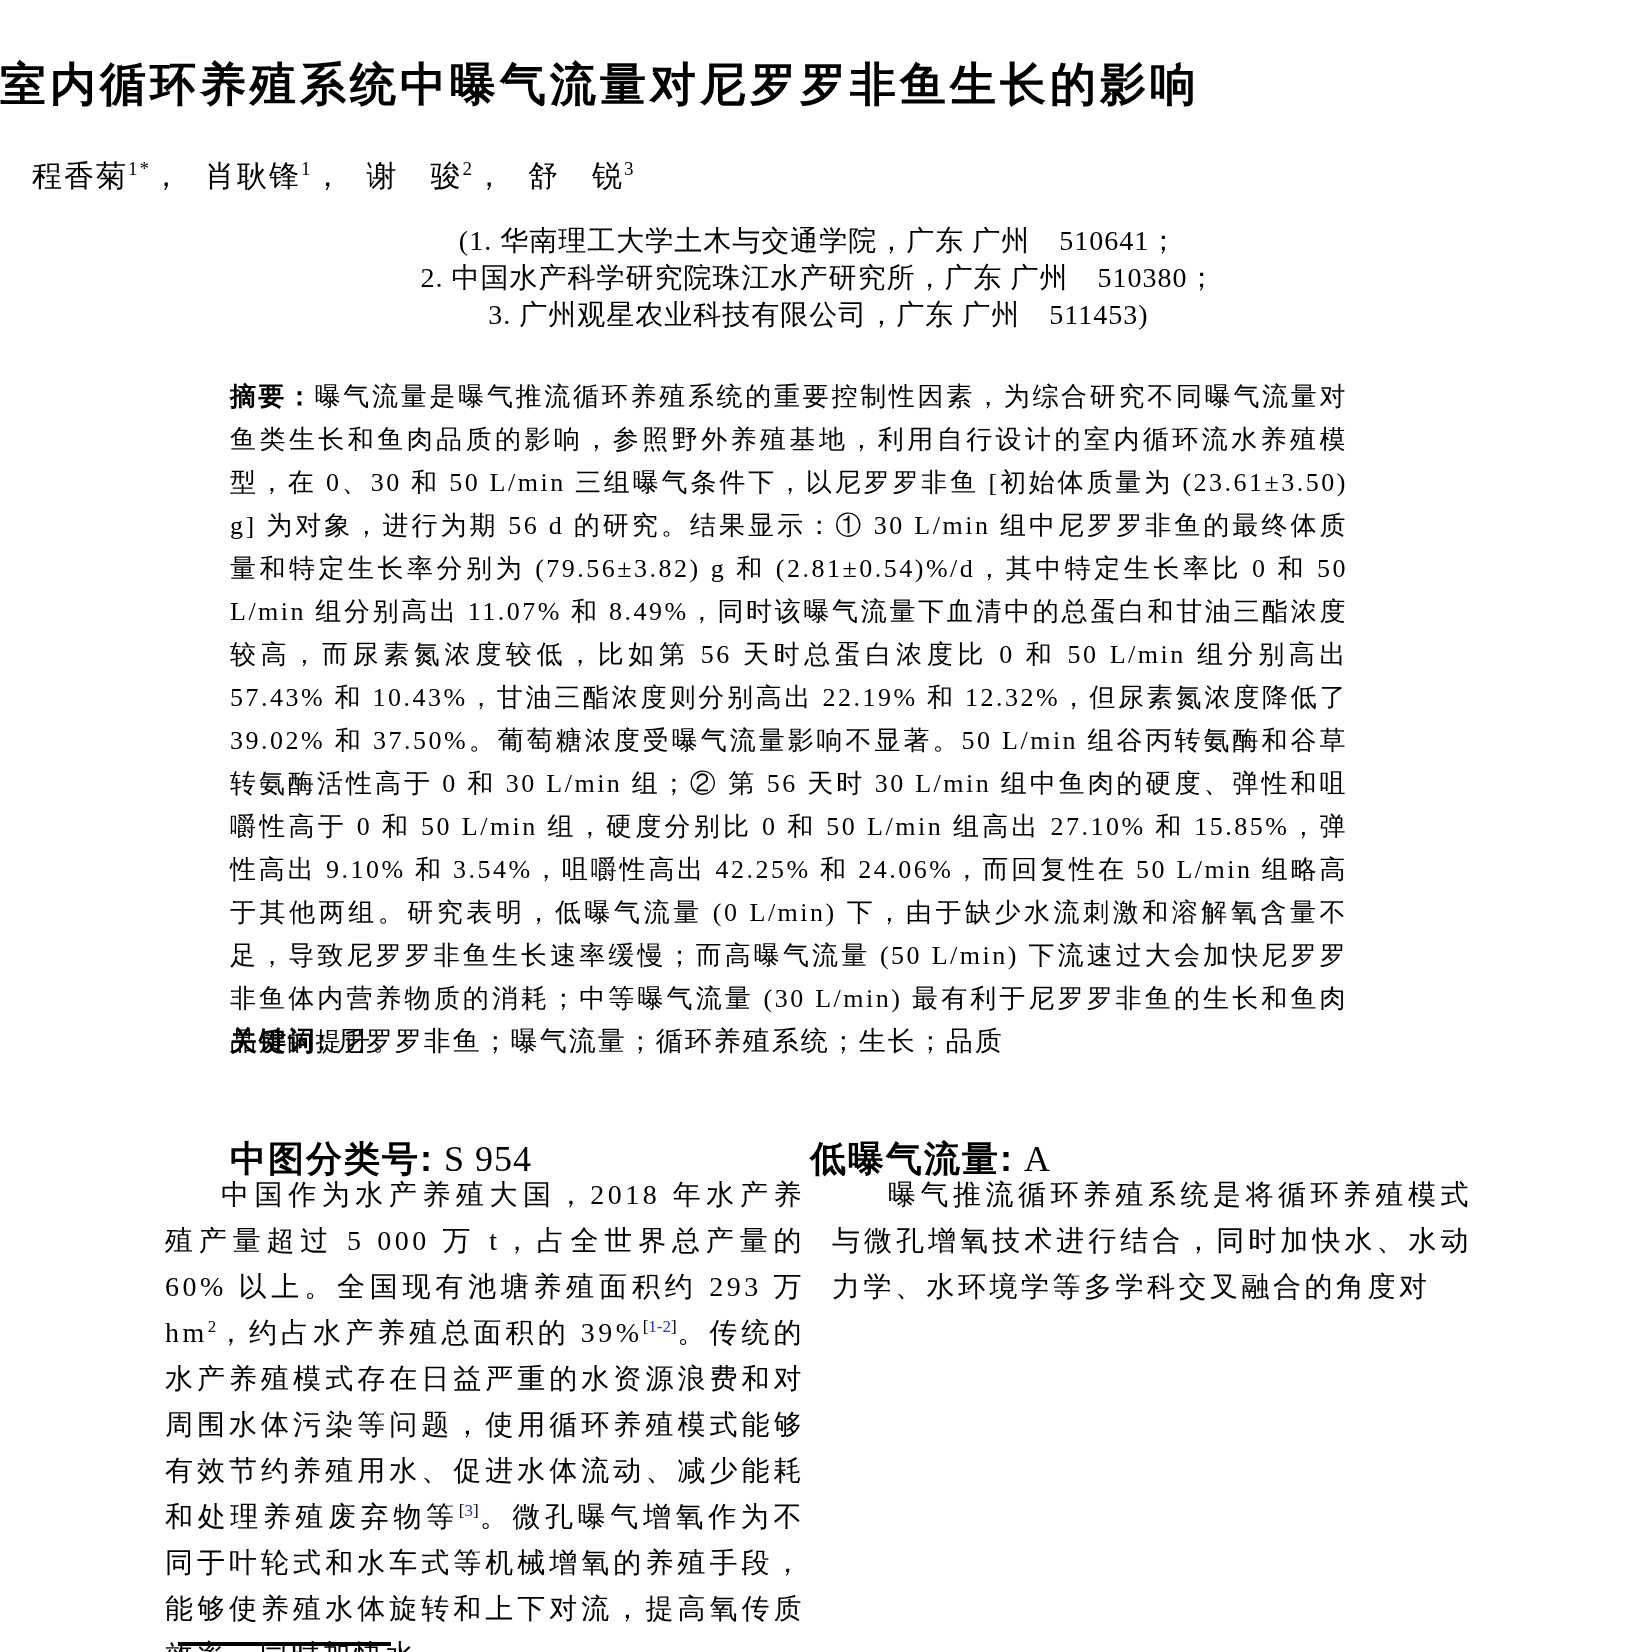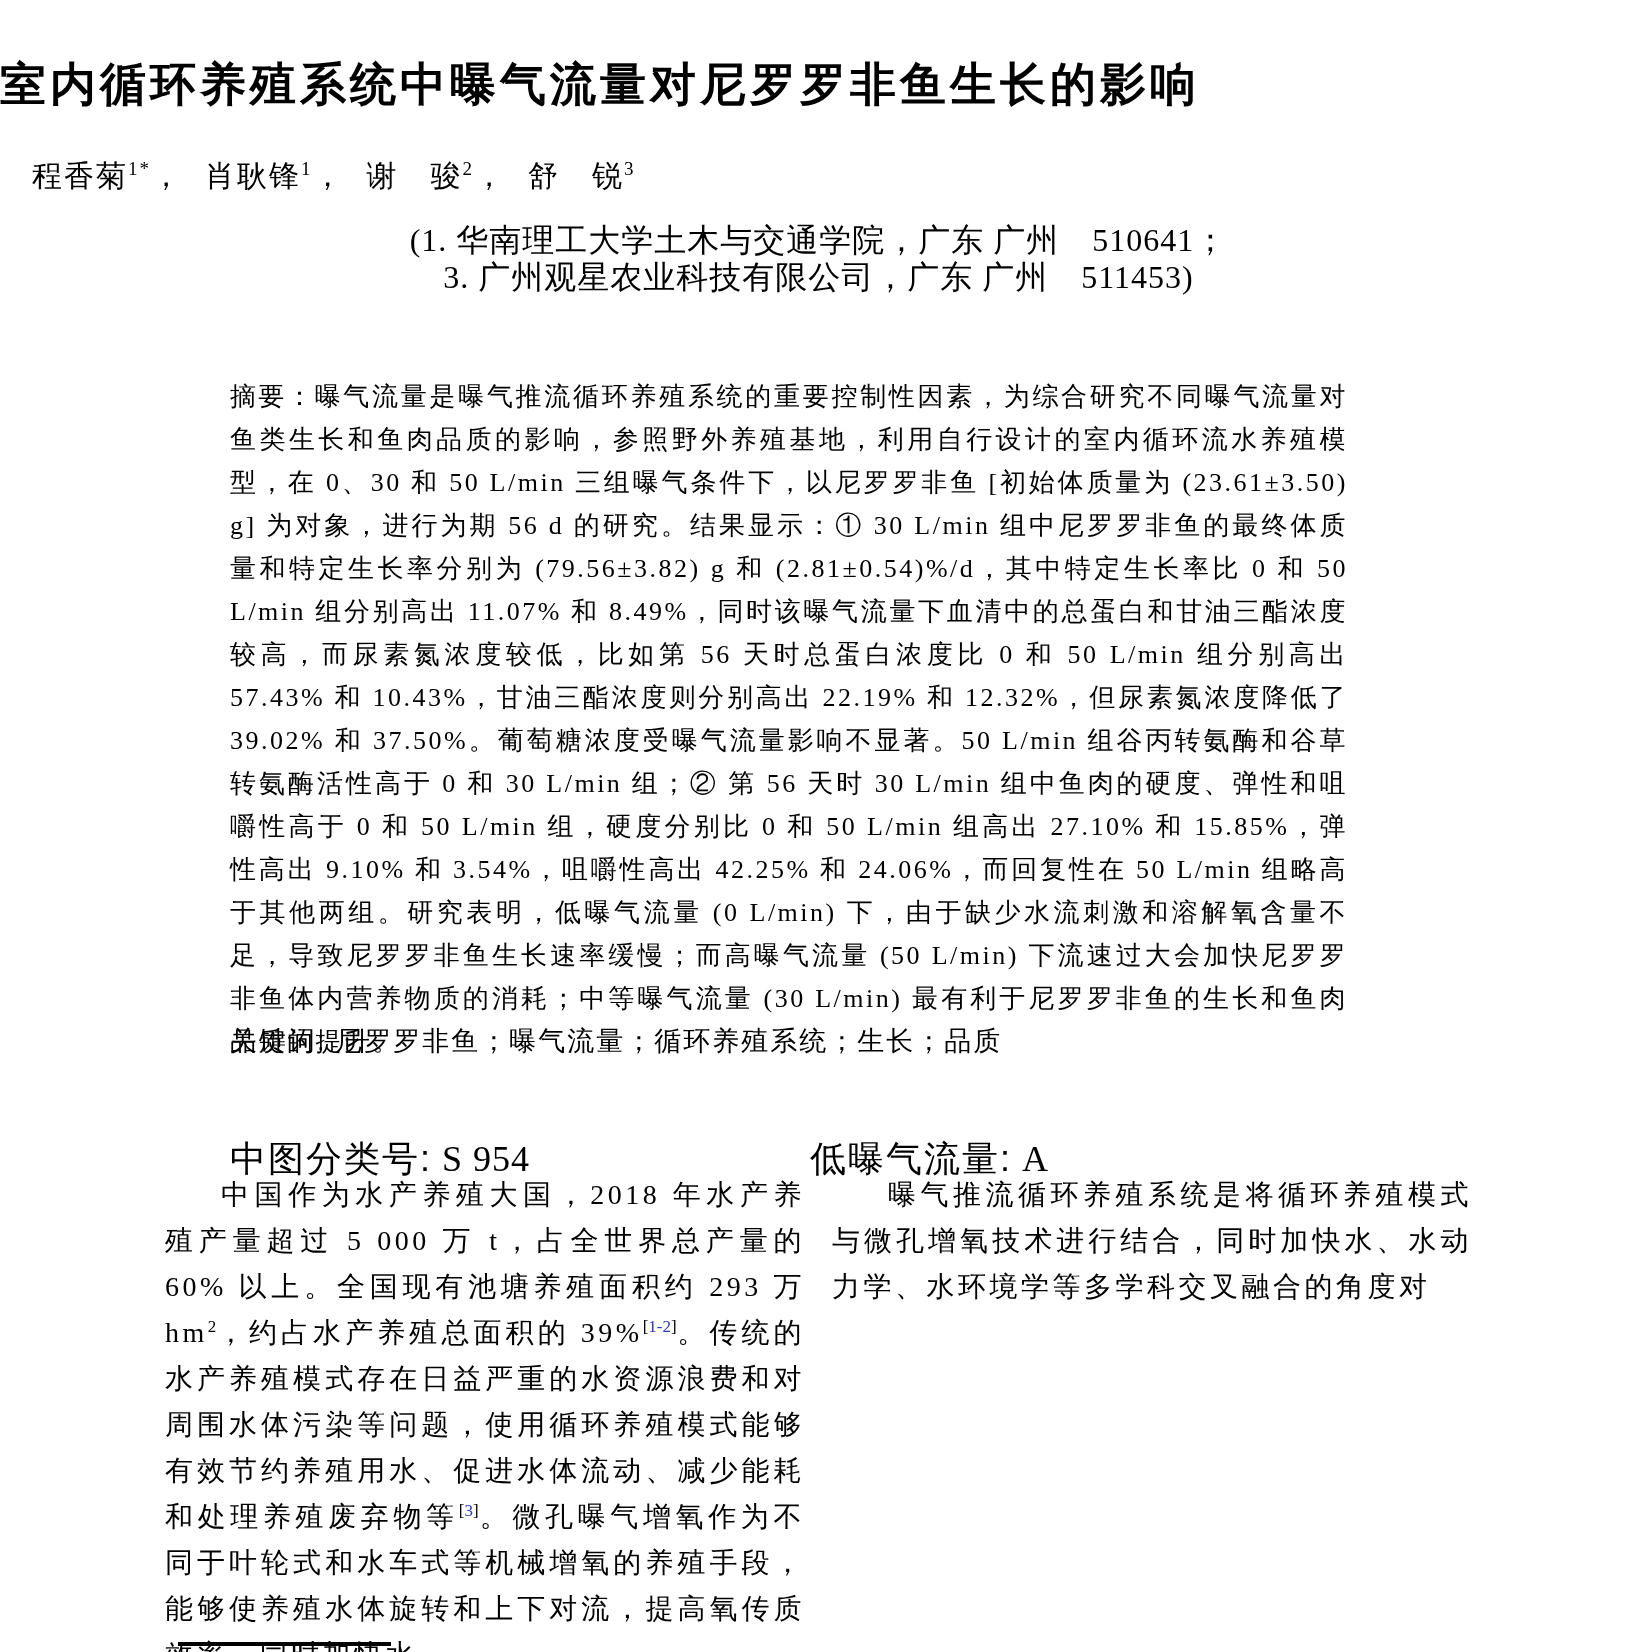--- a/index.html
+++ b/index.html
@@ -17,30 +17,30 @@
     font-weight:bold;font-size:46px;letter-spacing:4px;
   }
   .authors{
     position:absolute;top:156px;left:0;width:100%;
     text-align:left;font-size:30px;letter-spacing:2px;padding-left:32px;
   }
   .authors sup{font-size:19px;line-height:0;}
   .author-sep{margin-right:22px;}
   .affiliations{
     position:absolute;top:222px;left:0;width:100%;
-    text-align:center;font-size:32px;line-height:37px;letter-spacing:1px;
+    text-align:center;font-size:28px;line-height:37px;letter-spacing:1px;
   }
   .abstract{
     position:absolute;top:375px;left:230px;width:1118px;
     font-size:26px;line-height:43px;letter-spacing:2.5px;
     text-align:justify;
   }
   .hd-label{
     font-family:"Liberation Sans",sans-serif;
-    font-weight:normal;letter-spacing:2px;
+    font-weight:bold;letter-spacing:2px;
   }
   .keywords{
     position:absolute;top:1023px;left:230px;width:1118px;
     font-size:27px;letter-spacing:2px;
   }
   .clc-line{
     position:absolute;top:1135px;left:230px;width:1118px;
     font-size:36px;letter-spacing:1px;
   }
   .doc-code{position:absolute;left:580px;top:0;}
@@ -67,20 +67,21 @@
 <body>
 
 <div class="page">
 
   <h1 class="title">室内循环养殖系统中曝气流量对尼罗罗非鱼生长的影响</h1>
 
   <div class="authors"><span>程香菊<sup>1*</sup></span><span class="author-sep">，</span><span>肖耿锋<sup>1</sup></span><span class="author-sep">，</span><span>谢　骏<sup>2</sup></span><span class="author-sep">，</span><span>舒　锐<sup>3</sup></span></div>
 
   <div class="affiliations">
       <div>(1. 华南理工大学土木与交通学院，广东 广州　510641；</div>
+      <div>2. 中国水产科学研究院珠江水产研究所，广东 广州　510380；</div>
       <div>3. 广州观星农业科技有限公司，广东 广州　511453)</div>
     </div>
 
   <div class="abstract"><span class="hd-label">摘要：</span><span>曝气流量是曝气推流循环养殖系统的重要控制性因素，为综合研究不同曝气流量对鱼类生长和鱼肉品质的影响，参照野外养殖基地，利用自行设计的室内循环流水养殖模型，在 0、30 和 50 L/min 三组曝气条件下，以尼罗罗非鱼 [初始体质量为 (23.61±3.50) g] 为对象，进行为期 56 d 的研究。结果显示：① 30 L/min 组中尼罗罗非鱼的最终体质量和特定生长率分别为 (79.56±3.82) g 和 (2.81±0.54)%/d，其中特定生长率比 0 和 50 L/min 组分别高出 11.07% 和 8.49%，同时该曝气流量下血清中的总蛋白和甘油三酯浓度较高，而尿素氮浓度较低，比如第 56 天时总蛋白浓度比 0 和 50 L/min 组分别高出 57.43% 和 10.43%，甘油三酯浓度则分别高出 22.19% 和 12.32%，但尿素氮浓度降低了 39.02% 和 37.50%。葡萄糖浓度受曝气流量影响不显著。50 L/min 组谷丙转氨酶和谷草转氨酶活性高于 0 和 30 L/min 组；② 第 56 天时 30 L/min 组中鱼肉的硬度、弹性和咀嚼性高于 0 和 50 L/min 组，硬度分别比 0 和 50 L/min 组高出 27.10% 和 15.85%，弹性高出 9.10% 和 3.54%，咀嚼性高出 42.25% 和 24.06%，而回复性在 50 L/min 组略高于其他两组。研究表明，低曝气流量 (0 L/min) 下，由于缺少水流刺激和溶解氧含量不足，导致尼罗罗非鱼生长速率缓慢；而高曝气流量 (50 L/min) 下流速过大会加快尼罗罗非鱼体内营养物质的消耗；中等曝气流量 (30 L/min) 最有利于尼罗罗非鱼的生长和鱼肉品质的提升。</span></div>
 
   <div class="keywords"><span class="hd-label">关键词:</span> <span>尼罗罗非鱼；曝气流量；循环养殖系统；生长；品质</span></div>
 
   <div class="clc-line">
     <span class="hd-label">中图分类号:</span> <span>S 954</span>
     <span class="doc-code"><span class="hd-label">低曝气流量:</span> <span>A</span></span>

